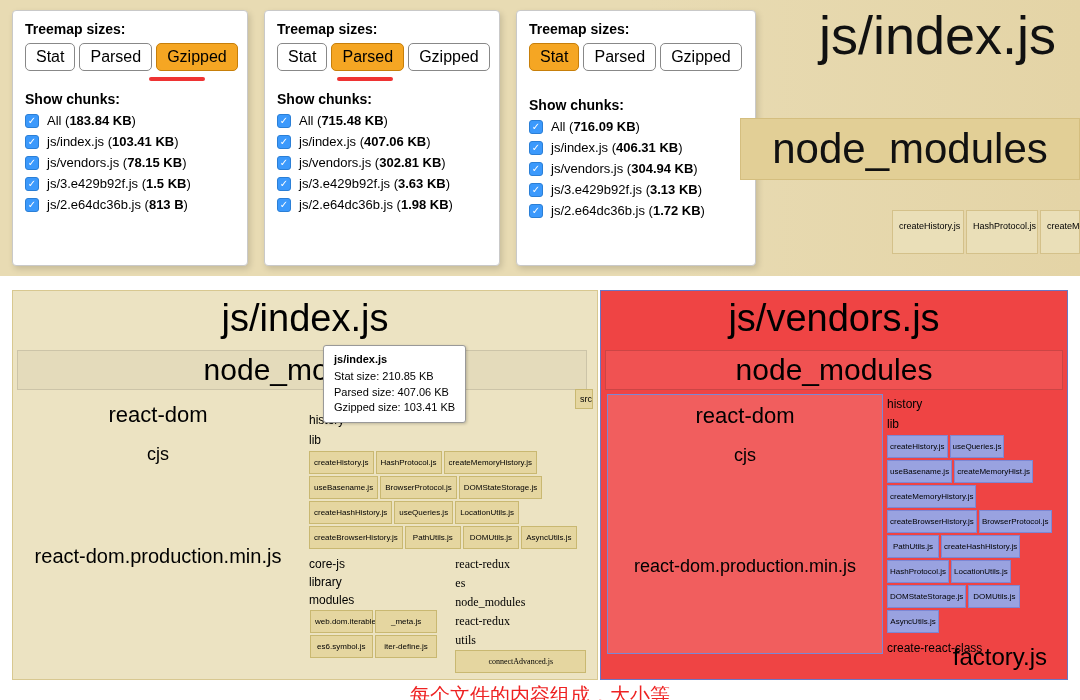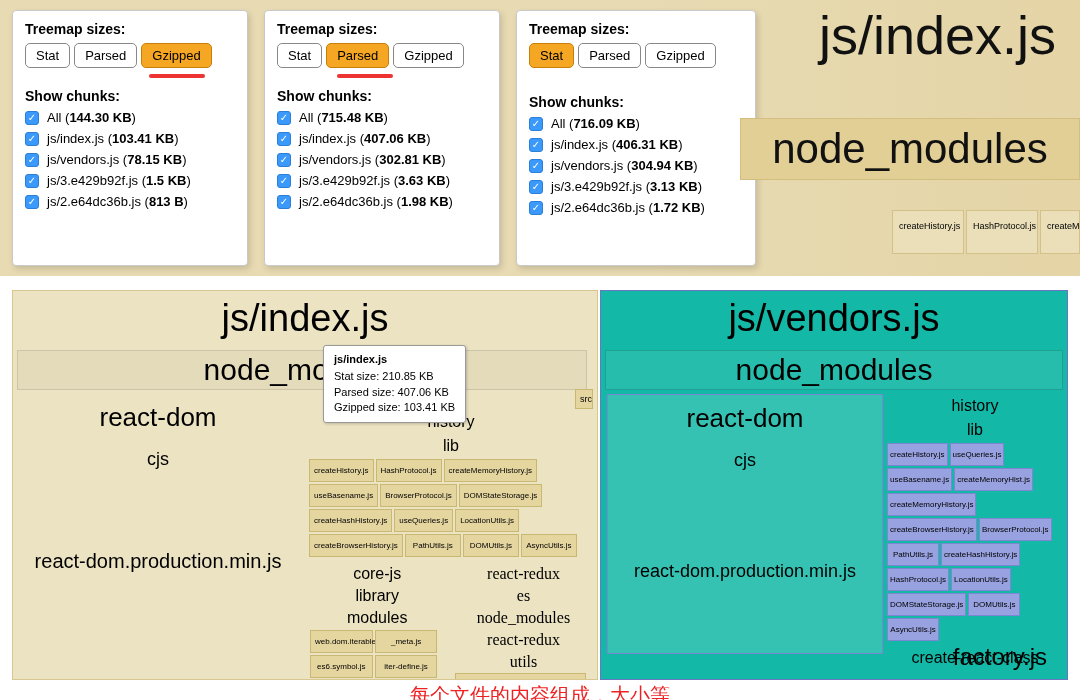--- a/index.html
+++ b/index.html
@@ -34,21 +34,21 @@
     font-weight: 700;
     margin-bottom: 6px;
     font-size: 14px;
   }
   .btn-row { display: flex; gap: 4px; margin-bottom: 6px; }
   .btn {
     padding: 4px 10px;
     border: 1px solid #888;
     border-radius: 5px;
     background: #fff;
-    font-size: 13px;
+    font-size: 16px;
     cursor: pointer;
   }
   .btn.active {
     background: #f5a623;
     border-color: #c77f0a;
     color: #000;
   }
   .underline-red {
     height: 4px;
     width: 56px;
@@ -96,56 +96,56 @@
     gap:2px;
   }
   .treemap-left {
     flex: 0 0 586px;
     background:#ece3c2;
     border:1px solid #d8c890;
     position:relative; overflow:hidden;
   }
   .treemap-right {
     flex:1;
-    background:#14b8a6;
+    background:#ef4444;
     border:1px solid #6a76c4;
     position:relative; overflow:hidden;
   }
   .tm-title {
     font-size:38px; text-align:center; padding:6px 0;
   }
   .tm-nodemod {
     font-size:30px; background:rgba(0,0,0,0.03); border:1px solid rgba(0,0,0,0.1);
     margin:4px; padding:2px 0; text-align:center;
   }
   .react-dom-col {
     width:290px; padding:4px 8px; text-align:center;
   }
-  .react-dom-col .rd-title { font-size:26px; margin-top:4px; }
+  .react-dom-col .rd-title { font-size:22px; margin-top:4px; }
   .react-dom-col .rd-cjs { font-size:18px; margin-top:16px; }
   .react-dom-big {
     font-size:20px; margin-top:80px;
   }
   .tooltip {
     position:absolute; left:310px; top:54px; z-index:5;
     background:#fff; border:1px solid #999; border-radius:3px;
     padding:6px 10px; font-size:11px; line-height:1.4;
     box-shadow:1px 1px 3px rgba(0,0,0,0.2);
   }
   .tooltip .tt-title { font-weight:700; margin-bottom:2px; }
   .cells-grid {
     position:absolute; left:296px; top:120px; right:4px; display:flex; flex-wrap:wrap; gap:2px;
   }
   .cell {
     background:#e5d6a0; border:1px solid #c9b871;
     font-size:8px; text-align:center; padding:6px 4px;
     min-width:56px;
   }
   .group-label {
-    width:100%; font-size:16px; text-align:center; padding:2px 0;
+    width:100%; font-size:12px; text-align:left; padding:2px 0;
   }
   .right-cells {
     position:absolute; left:286px; top:104px; right:4px; display:flex; flex-wrap:wrap; gap:2px;
   }
   .cell-b {
     background:#99a2e0; border:1px solid #7c87d4;
     font-size:8px; text-align:center; padding:6px 2px; min-width:52px;
   }
   .factory {
     position:absolute; right:20px; bottom:8px; font-size:24px;
@@ -164,21 +164,21 @@
     <div class="btn-row">
       <button class="btn">Stat</button>
       <button class="btn">Parsed</button>
       <button class="btn active">Gzipped</button>
     </div>
     <div class="underline-red"></div>
     <div class="chunks-title">Show chunks:</div>
     <div id="p1-chunks">
         <div class="chunk-item">
           <span class="cb">✓</span>
-          <span class="chunk-label">All (<b>144.30 KB</b>)</span>
+          <span class="chunk-label">All (<b>183.84 KB</b>)</span>
         </div>
         <div class="chunk-item">
           <span class="cb">✓</span>
           <span class="chunk-label">js/index.js (<b>103.41 KB</b>)</span>
         </div>
         <div class="chunk-item">
           <span class="cb">✓</span>
           <span class="chunk-label">js/vendors.js (<b>78.15 KB</b>)</span>
         </div>
         <div class="chunk-item">

